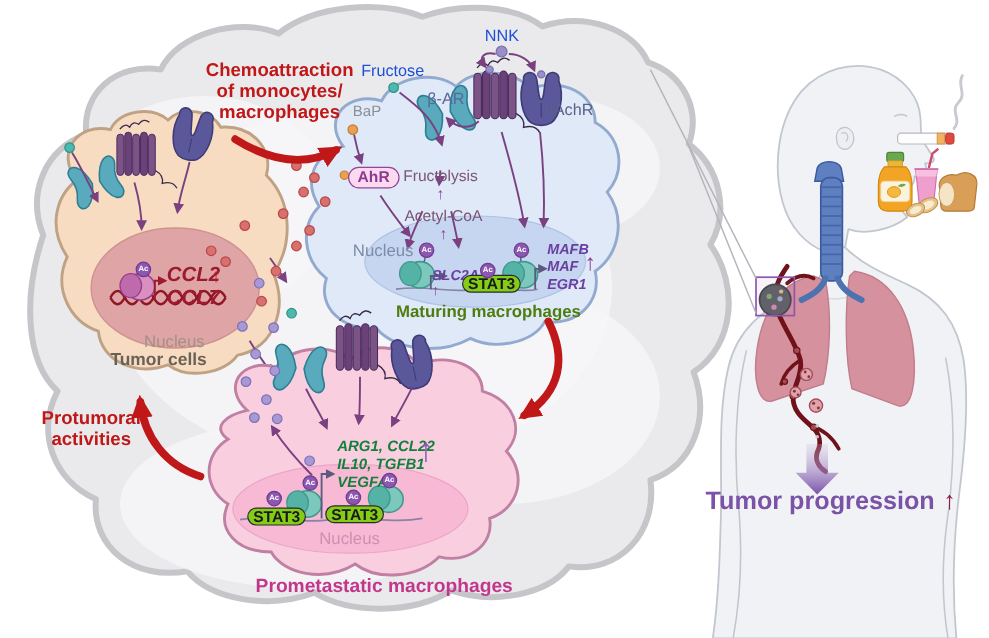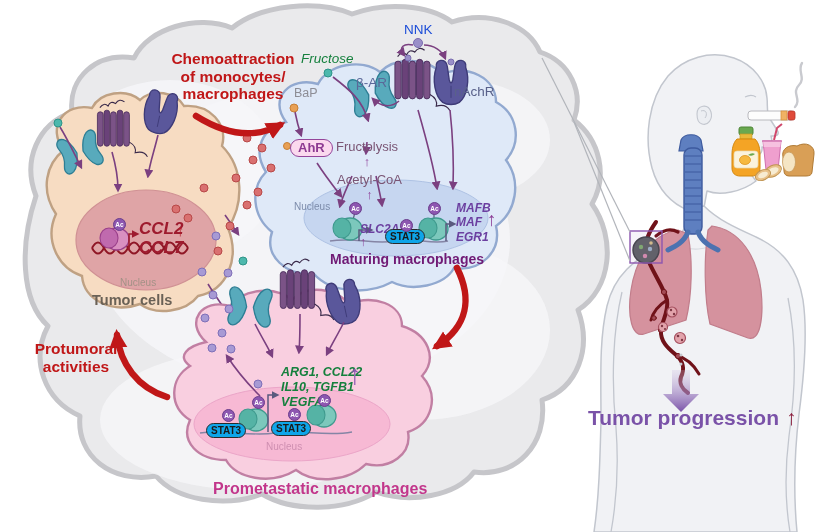--- a/index.html
+++ b/index.html
@@ -2,33 +2,33 @@
 <html><head>
 <meta charset="utf-8">
 <style>
   html,body{margin:0;padding:0;background:#fff;}
   .stage{position:relative;width:824px;height:532px;background:#ffffff;overflow:hidden;
          font-family:"Liberation Sans",sans-serif;}
   .stage svg{position:absolute;left:0;top:0;}
   .lbl{position:absolute;white-space:pre-line;line-height:1.14;}
   .red-proc{color:#c01718;font-weight:bold;font-size:15.5px;text-align:center;}
   .stim{font-size:13.5px;}
-  .fructose{color:#15803d;font-style:italic;}
+  .fructose{color:#1d4ed8;}
   .nnk{color:#1d4ed8;}
   .bap{color:#8d8d95;font-size:12.5px;}
   .betaar{color:#5a6899;}
   .nachr{color:#59618a;}
   .ahr-pill{position:absolute;border:1.7px solid #94459a;background:#fbd9ee;color:#8d3a92;
             font-weight:bold;font-size:13px;padding:0px 7px 1px 7px;border-radius:11px;}
   .metab{color:#7a5574;font-size:13px;text-align:center;}
   .metab .up{color:#8d3f98;font-weight:bold;}
-  .nuc-lbl{font-size:10px;text-align:right;}
+  .nuc-lbl{font-size:14px;text-align:right;}
   .genes{font-style:italic;font-weight:bold;}
-  .pill{position:absolute;background:#0ea5e9;border:1.2px solid #2b2b2b;border-radius:8px;
-        font-weight:bold;font-size:10px;color:#1a1a1a;padding:1px 4px;line-height:11px;}
+  .pill{position:absolute;background:#84cc16;border:1.2px solid #2b2b2b;border-radius:8px;
+        font-weight:bold;font-size:13px;color:#1a1a1a;padding:1px 4px;line-height:11px;}
   .ac{position:absolute;width:13px;height:13px;border-radius:50%;background:#8d56b0;
       border:1px solid #6a3d8c;color:#fff;font-size:6.5px;font-weight:bold;
       display:flex;align-items:center;justify-content:center;box-sizing:border-box;}
   .cellname{font-weight:bold;}
   .uparr{position:absolute;font-weight:bold;line-height:1;}
   .progression{position:absolute;display:flex;align-items:center;gap:7px;}
   .progression .txt{color:#7a52a8;font-weight:bold;font-size:21px;}
   .progression .up{color:#8d1f3e;font-weight:bold;font-size:21px;line-height:1.1;}
 </style>
 </head>
@@ -397,21 +397,21 @@
 <div class="lbl nuc-lbl" style="left:294px;top:201px;color:#7d8cab;">Nucleus</div>
 <div class="lbl genes" style="left:360px;top:209px;font-size:12px;color:#6b3fa0;">
   <span>SLC2A8</span>
   <span style="color:#8d3f98;font-style:normal;">↑</span>
 </div>
 <div class="pill" style="left:385px;top:229px;">STAT3</div>
 <div class="lbl genes" style="left:456px;top:201px;font-size:12px;color:#6b3fa0;line-height:1.2;">MAFB
 MAF
 EGR1</div>
 <div class="uparr" style="left:487px;top:210px;font-size:19px;color:#8d3f98;">↑</div>
-<div class="lbl cellname" style="left:330px;top:252px;font-size:14px;color:#701a75;">Maturing macrophages</div>
+<div class="lbl cellname" style="left:330px;top:252px;font-size:14px;color:#4d7c0f;">Maturing macrophages</div>
 
 <div class="lbl genes" style="left:139px;top:219px;font-size:17px;color:#9e1b2e;">CCL2
 CCL7</div>
 <div class="uparr" style="left:176px;top:223px;font-size:16px;color:#b01c2a;">↑</div>
 <div class="lbl nuc-lbl" style="left:120px;top:277px;color:#a39186;">Nucleus</div>
 <div class="lbl cellname" style="left:92px;top:292px;font-size:14.5px;color:#6a6156;">Tumor cells</div>
 
 <div class="lbl genes" style="left:281px;top:365px;font-size:12.5px;color:#15803d;line-height:1.2;">ARG1, CCL22
 IL10, TGFB1
 VEGFA</div>

